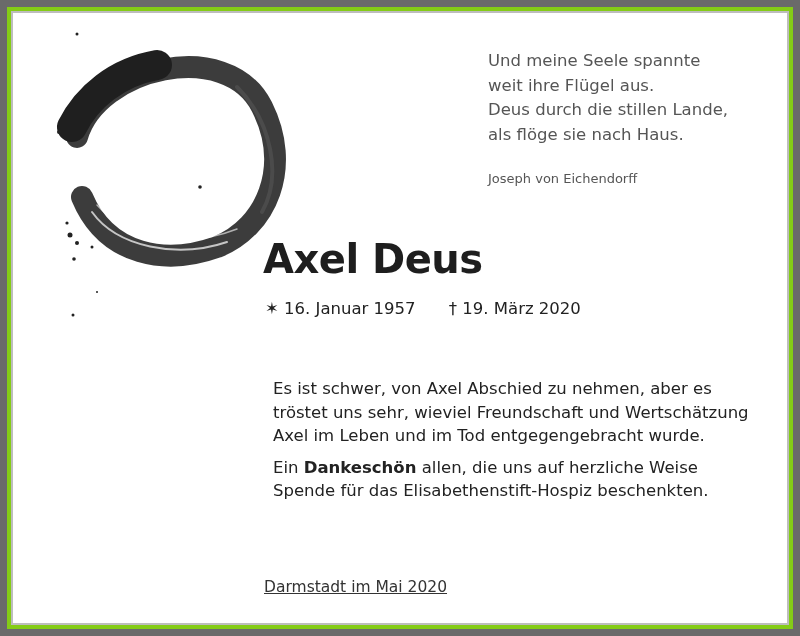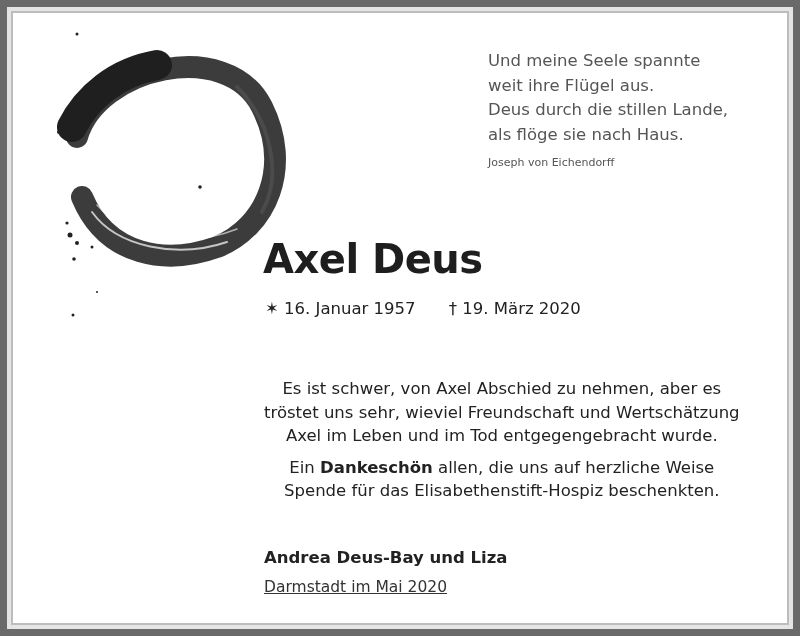--- a/index.html
+++ b/index.html
@@ -1,28 +1,28 @@
 <!DOCTYPE html>
 <html><head>
 <meta charset="utf-8">
 <style>
   html, body { margin:0; padding:0; }
   body { width:800px; height:636px; background:#6a6a6a; position:relative; overflow:hidden;
          font-family:"DejaVu Sans","Liberation Sans",sans-serif; color:#222; }
-  .card { position:absolute; left:7px; top:7px; width:786px; height:622px; background:#e5e5e5; }
+  .card { position:absolute; left:7px; top:7px; width:786px; height:622px; background:#84cc16; }
   .inner { position:absolute; left:4px; top:4px; right:4px; bottom:4px; border:2px solid #bdbdbd; background:#fff; }
   .enso { position:absolute; left:30px; top:20px; width:270px; height:310px; }
   .poem { position:absolute; left:481px; top:42px; color:#555; font-size:16.5px; line-height:24.5px; }
   .poem .line { display:block; white-space:nowrap; }
-  .poem .author { display:block; font-size:11px; margin-top:4px; color:#555; }
+  .poem .author { display:block; font-size:13px; margin-top:20px; color:#555; }
   .name { position:absolute; left:256px; top:228px; font-size:40px; font-weight:bold; color:#1e1e1e; letter-spacing:-0.5px; margin:0; line-height:48px; }
   .dates { position:absolute; left:258px; top:292px; font-size:16.5px; color:#222; white-space:nowrap; }
   .dates .death { margin-left:28px; }
   .body { position:absolute; left:257px; top:370px; font-size:16.5px; line-height:23.5px; color:#222; }
-  .body p { margin:0 0 8px 0; white-space:nowrap;text-align:center; }
+  .body p { margin:0 0 8px 9px; white-space:nowrap; }
   .body .line { display:block; }
   .sign { position:absolute; left:257px; top:541px; font-size:16.5px; font-weight:bold; color:#222; white-space:nowrap; }
   .place { position:absolute; left:257px; top:571px; font-size:15.5px; color:#333; white-space:nowrap;text-decoration:underline; }
 </style>
 </head>
 <body>
 
 <div class="card">
   <div class="inner"></div>
 
@@ -70,15 +70,14 @@
       <span class="line">Es ist schwer, von Axel Abschied zu nehmen, aber es</span>
       <span class="line">tröstet uns sehr, wieviel Freundschaft und Wertschätzung</span>
       <span class="line">Axel im Leben und im Tod entgegengebracht wurde.</span>
     </p>
     <p>
       <span class="line"><span>Ein </span><b>Dankeschön</b><span> allen, die uns auf herzliche Weise</span></span>
       <span class="line">Spende für das Elisabethenstift-Hospiz beschenkten.</span>
     </p>
   </div>
 
-  <div class="sign">Andrea Deus-Bay und Liza</div>
   <div class="place">Darmstadt im Mai 2020</div>
 </div>
 
 </body></html>

